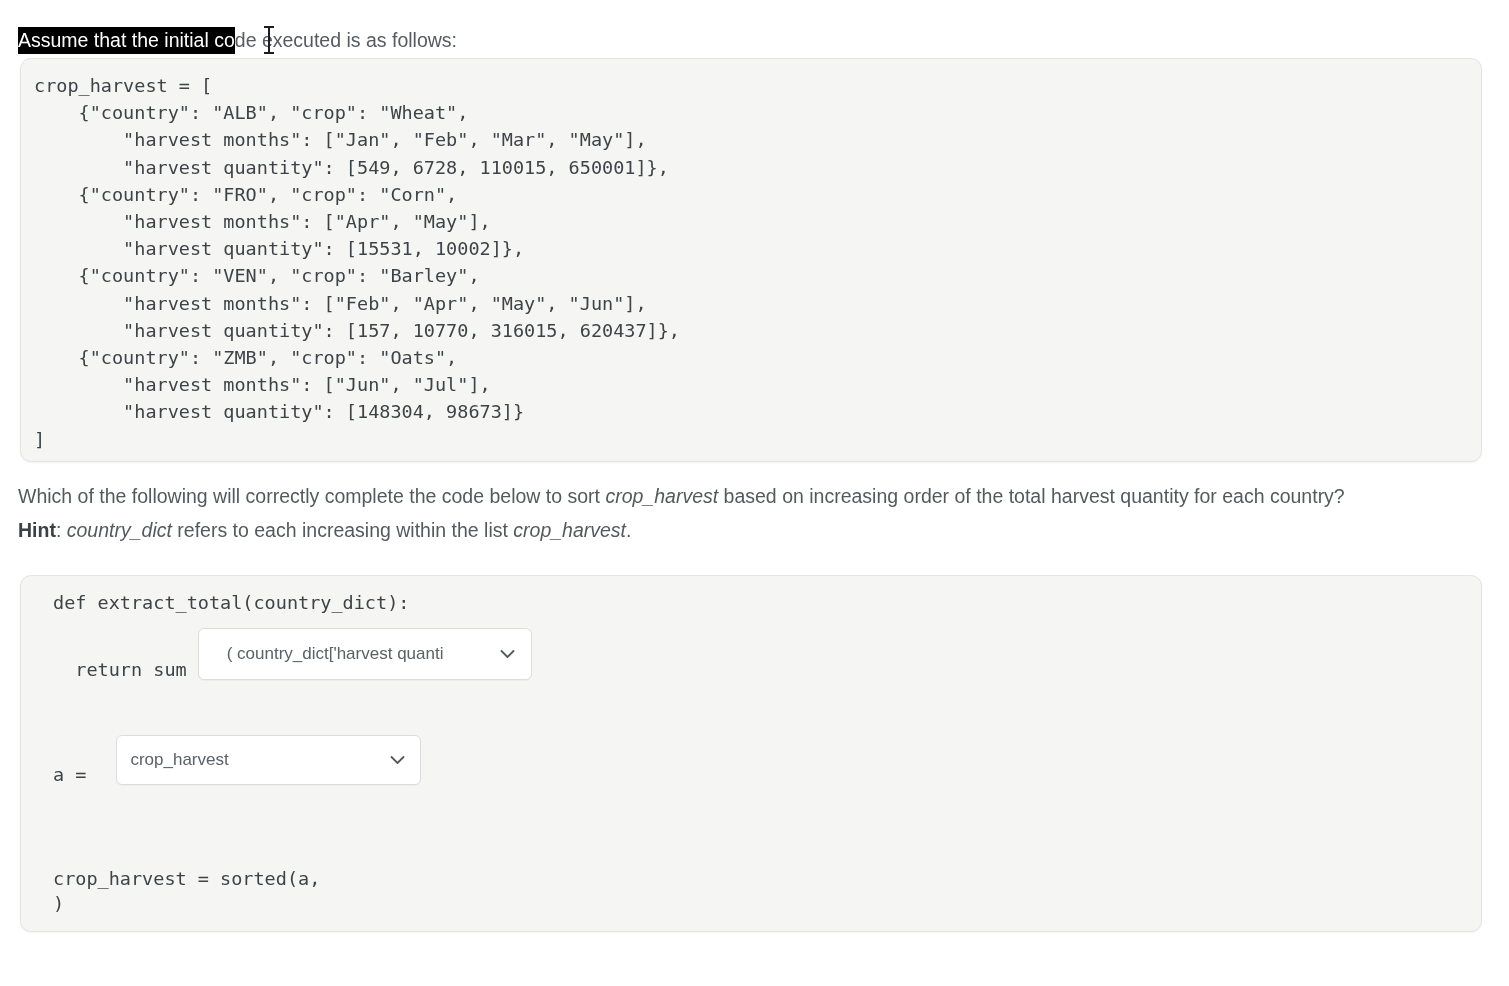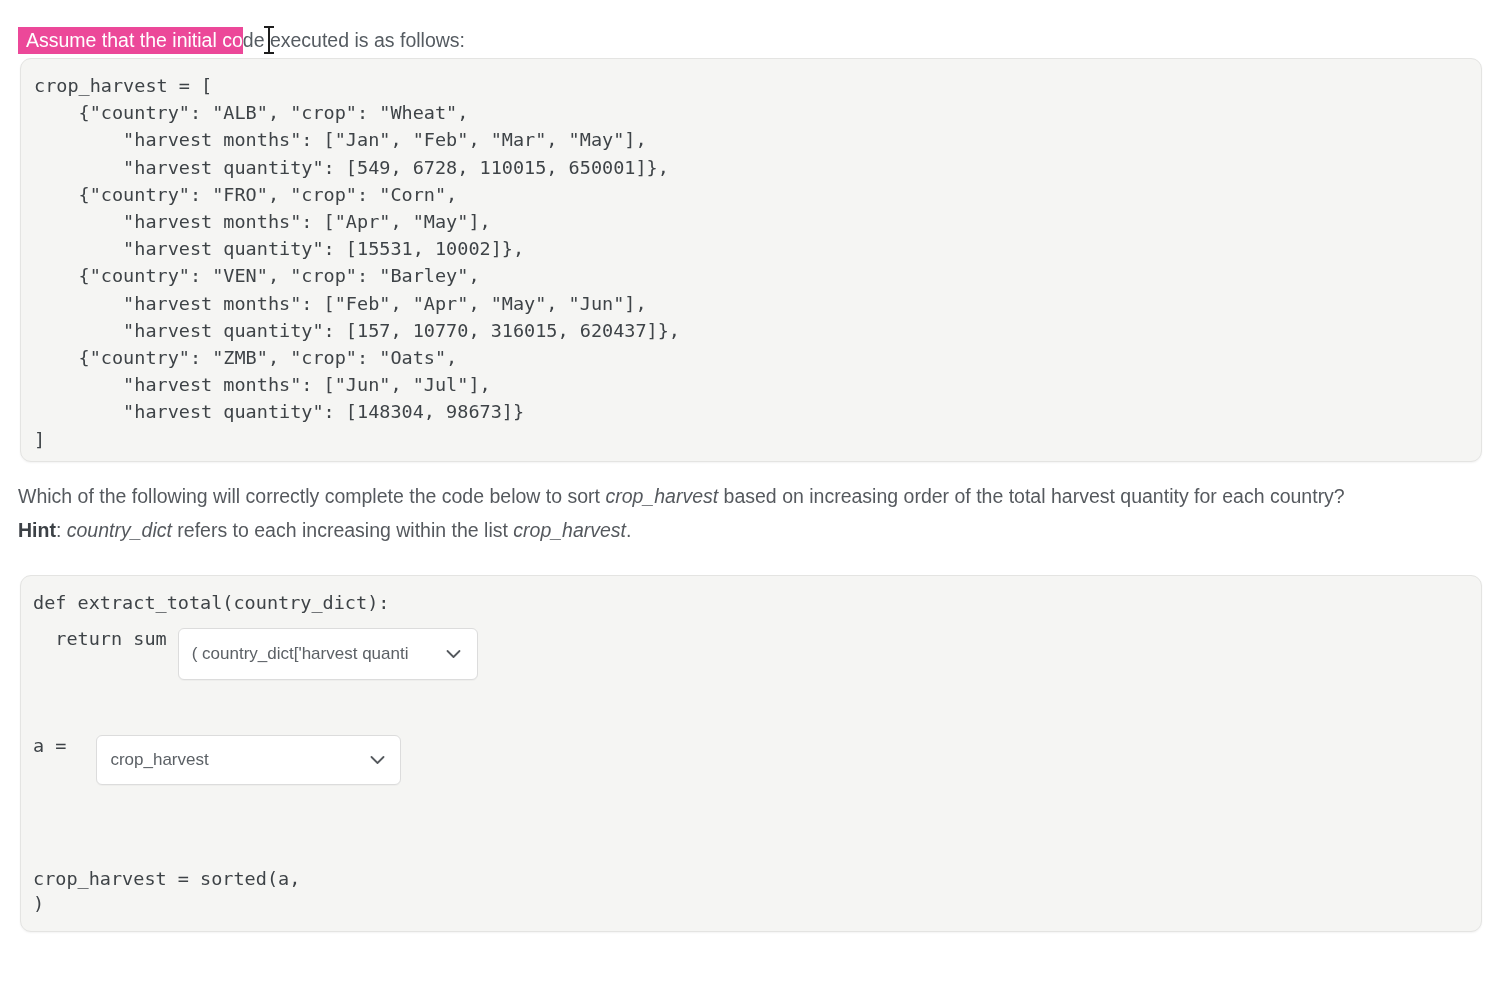--- a/index.html
+++ b/index.html
@@ -20,23 +20,23 @@
   #prompt-line {
     position: absolute;
     left: 18px;
     top: 27px;
     font-size: 19.5px;
     line-height: 26px;
     white-space: nowrap;
     color: #555b61;
   }
   #prompt-line .sel {
-    background: #ec4899;
+    background: #000000;
     color: #ffffff;
-    padding: 2px 0 3px 8px;
+    padding: 2px 0 3px 0;
   }
   #text-caret {
     position: absolute;
     left: 264px;
     top: 25px;
     width: 10px;
     height: 30px;
     pointer-events: none;
   }
   #text-caret .bar {
@@ -104,25 +104,26 @@
     color: #55595e;
   }
   #question-block .q-line { display: block; }
   #question-block em { font-style: italic; }
   #question-block b { font-weight: bold; color: #3c4146; text-align: right; }
 
   
   .ans-row {
     position: absolute;
     display: flex;
-    align-items: flex-start;
+    align-items: flex-end;
     font-family: "DejaVu Sans Mono", "Liberation Mono", monospace;
     font-size: 18.5px;
     color: #3e4347;
     white-space: pre;
+    margin-left: 20px;
   }
   #ans-row-def  { left: 33px; top: 592px; }
   #ans-row-ret  { left: 33px; top: 628px; }
   #ans-row-a    { left: 33px; top: 735px; }
   #ans-row-srt  { left: 33px; top: 868px; }
   #ans-row-close{ left: 33px; top: 893px; }
 
   
   .dropdown {
     position: relative;
@@ -149,21 +150,21 @@
   .dropdown .chevron-down-icon {
     flex: 0 0 auto;
     width: 26px;
     display: flex;
     align-items: center;
     justify-content: center;
     margin-right: 10px;
   }
   .dropdown .chevron-down-icon svg { display: block; }
 
-  #dropdown-return-expr { width: 300px; height: 52px; margin-left: 11px; }
+  #dropdown-return-expr { width: 334px; height: 52px; margin-left: 11px; padding-left: 15px; }
   #dropdown-list-source { width: 305px; height: 50px; margin-left: 30px; }
   #dropdown-sort-key    { width: 309px; height: 52px; margin-left: 16px; }
 </style>
 </head>
 <body>
 
 <div id="prompt-line"><span class="sel">Assume that the initial co</span><span>de executed is as follows:</span></div>
 <div id="text-caret">
   <div class="cap-t"></div>
   <div class="bar"></div>

